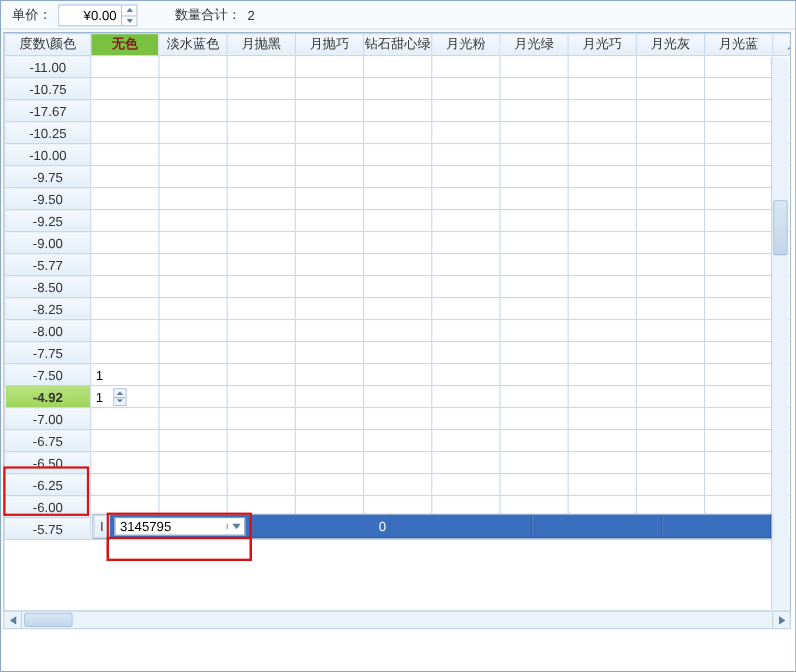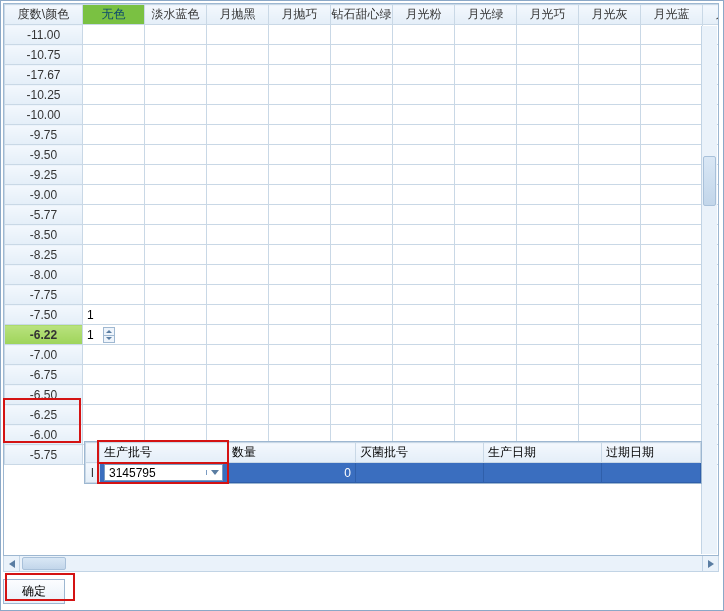--- a/index.html
+++ b/index.html
@@ -21,21 +21,21 @@
   .spin .spctl span + span { border-top: 1px solid #b0c4de; }
   .content { position: relative; flex: 1; overflow: hidden; }
   .grid-wrap { position: absolute; left: 2px; top: 2px; right: 4px; bottom: 54px; border: 1px solid #9db7d1; }
   .grid-scroll { position: absolute; inset: 0; overflow: hidden; }
   .grid { border-collapse: collapse; table-layout: fixed; width: 760px; }
   .grid th, .grid td { border: 1px solid #c9d8e6; height: 20px; font-weight: normal; text-align: center; overflow: hidden; white-space: nowrap; }
   .grid th { background: linear-gradient(#f3f8fd, #e4eef8); color: #333; }
   .grid td { background: #fff; }
   .grid .corner { width: 78px; background: linear-gradient(#f3f8fd, #e4eef8); }
   .grid .rowh { width: 78px; background: linear-gradient(#f3f8fd, #e4eef8); color: #333; }
-  .grid .sel-col { background: #7ac142 !important; color: #0c4a6e; font-weight: normal; }
+  .grid .sel-col { background: #7ac142 !important; color: #7f1d1d; font-weight: bold; }
   .grid .sel-row { background: linear-gradient(#b9e27e, #9ed45a) !important; font-weight: bold; }
   .mark { position: absolute; border: 2px solid #d41313; pointer-events: none; }
   .cell-spin { display: inline-flex; align-items: center; height: 16px; }
   .cell-spin .val { display: inline-block; min-width: 14px; }
   .cell-spin .ctrl { width: 12px; display: inline-flex; flex-direction: column; border: 1px solid #9fb8d1; margin-left: 2px; }
   .cell-spin .ctrl span { height: 7px; display: flex; align-items: center; justify-content: center; background: #eef4fb; }
   .cell-spin .ctrl span svg { width: 6px; height: 3px; display: block; }
   .cell-spin .ctrl span + span { border-top: 1px solid #9fb8d1; }
   .vscroll { position: absolute; right: 1px; top: 22px; bottom: 1px; width: 16px; background: #eaf2fa; border-left: 1px solid #c2d4e5; }
   .vscroll .thumb { position: absolute; left: 1px; right: 1px; top: 130px; height: 50px; background: linear-gradient(#d9e7f5, #c2d6ea); border: 1px solid #a9c1da; border-radius: 2px; }
@@ -57,20 +57,41 @@
   .subgrid .combo { display: inline-flex; align-items: center; background: #fff; color: #000; border: 1px solid #7a9bc2; height: 17px; width: 100%; }
   .subgrid .combo .t { flex: 1; padding: 0 4px; }
   .subgrid .combo .dd { width: 16px; border-left: 1px solid #7a9bc2; display: flex; align-items: center; justify-content: center; }
   .subgrid .combo .dd svg { width: 8px; height: 5px; }
 </style>
 </head>
 <body>
 
 <div class="window">
 
+  <div class="toolbar">
+    <span class="label">单价：</span>
+    <span class="spin">
+      <input value="¥0.00" style="">
+      <span class="spctl">
+        <span>
+            <svg viewBox="0 0 6 4">
+              <path d="M0 4 L3 0 L6 4 Z" fill="#5a7da2"></path>
+            </svg>
+          </span>
+        <span>
+            <svg viewBox="0 0 6 4">
+              <path d="M0 0 L3 4 L6 0 Z" fill="#5a7da2"></path>
+            </svg>
+          </span>
+      </span>
+    </span>
+    <span style="width:22px"></span>
+    <span class="label">数量合计：</span>
+    <span class="label">2</span>
+  </div>
 
   <div class="content">
     <div class="grid-wrap">
       <div class="grid-scroll">
         <table class="grid" id="maingrid">
             <colgroup>
               <col style="width:78px">
               <col style="width:62px">
               <col style="width:62px">
               <col style="width:62px">
@@ -302,21 +323,21 @@
                 <td style="text-align:left;padding-left:4px"></td>
                 <td style="text-align:left;padding-left:4px"></td>
                 <td style="text-align:left;padding-left:4px"></td>
                 <td style="text-align:left;padding-left:4px"></td>
                 <td style="text-align:left;padding-left:4px"></td>
                 <td style="text-align:left;padding-left:4px"></td>
                 <td style="text-align:left;padding-left:4px"></td>
                 <td style="text-align:left;padding-left:4px"></td>
               </tr>
               <tr>
-                <th class="rowh sel-row">-6.22</th>
+                <th class="rowh sel-row">-4.92</th>
                 <td style="text-align:left;padding-left:4px"><span class="cell-spin">
                     <span class="val">1</span>
                     <span class="ctrl">
                       <span>
                         <svg viewBox="0 0 6 3">
                           <path d="M0 3 L3 0 L6 3 Z" fill="#5a7da2"></path>
                         </svg>
                       </span>
                       <span>
                         <svg viewBox="0 0 6 3">
@@ -446,28 +467,20 @@
       <table>
         <colgroup>
             <col style="width:14px">
             <col style="width:128px">
             <col style="width:128px">
             <col style="width:128px">
             <col style="width:118px">
             <col>
           </colgroup>
         <tbody>
-            <tr>
-          <th class="handle"></th>
-          <th>生产批号</th>
-          <th>数量</th>
-          <th>灭菌批号</th>
-          <th>生产日期</th>
-          <th>过期日期</th>
-        </tr>
         <tr>
           <td class="handle">I</td>
           <td>
             <span class="combo">
               <span class="t">3145795</span>
               <span class="dd">
                     <svg viewBox="0 0 8 5">
                       <path d="M0 0 L4 5 L8 0 Z" fill="#5a7da2"></path>
                     </svg>
                   </span>
@@ -479,18 +492,14 @@
           <td></td>
         </tr>
       </tbody>
         </table>
       <div class="mark" style="left:12px; top:-2px; width:132px; height:44px;"></div>
       <div class="mark" style="left:12px; top:20px; width:132px; height:22px;"></div>
     </div>
 
     <div class="mark" style="left:2px; top:397px; width:78px; height:45px;"></div>
 
-    <div class="footer">
-      <button class="ok-btn">确定</button>
-      <div class="mark" style="left:2px; top:-1px; width:70px; height:28px;"></div>
-    </div>
   </div>
 </div>
 
 </body></html>

